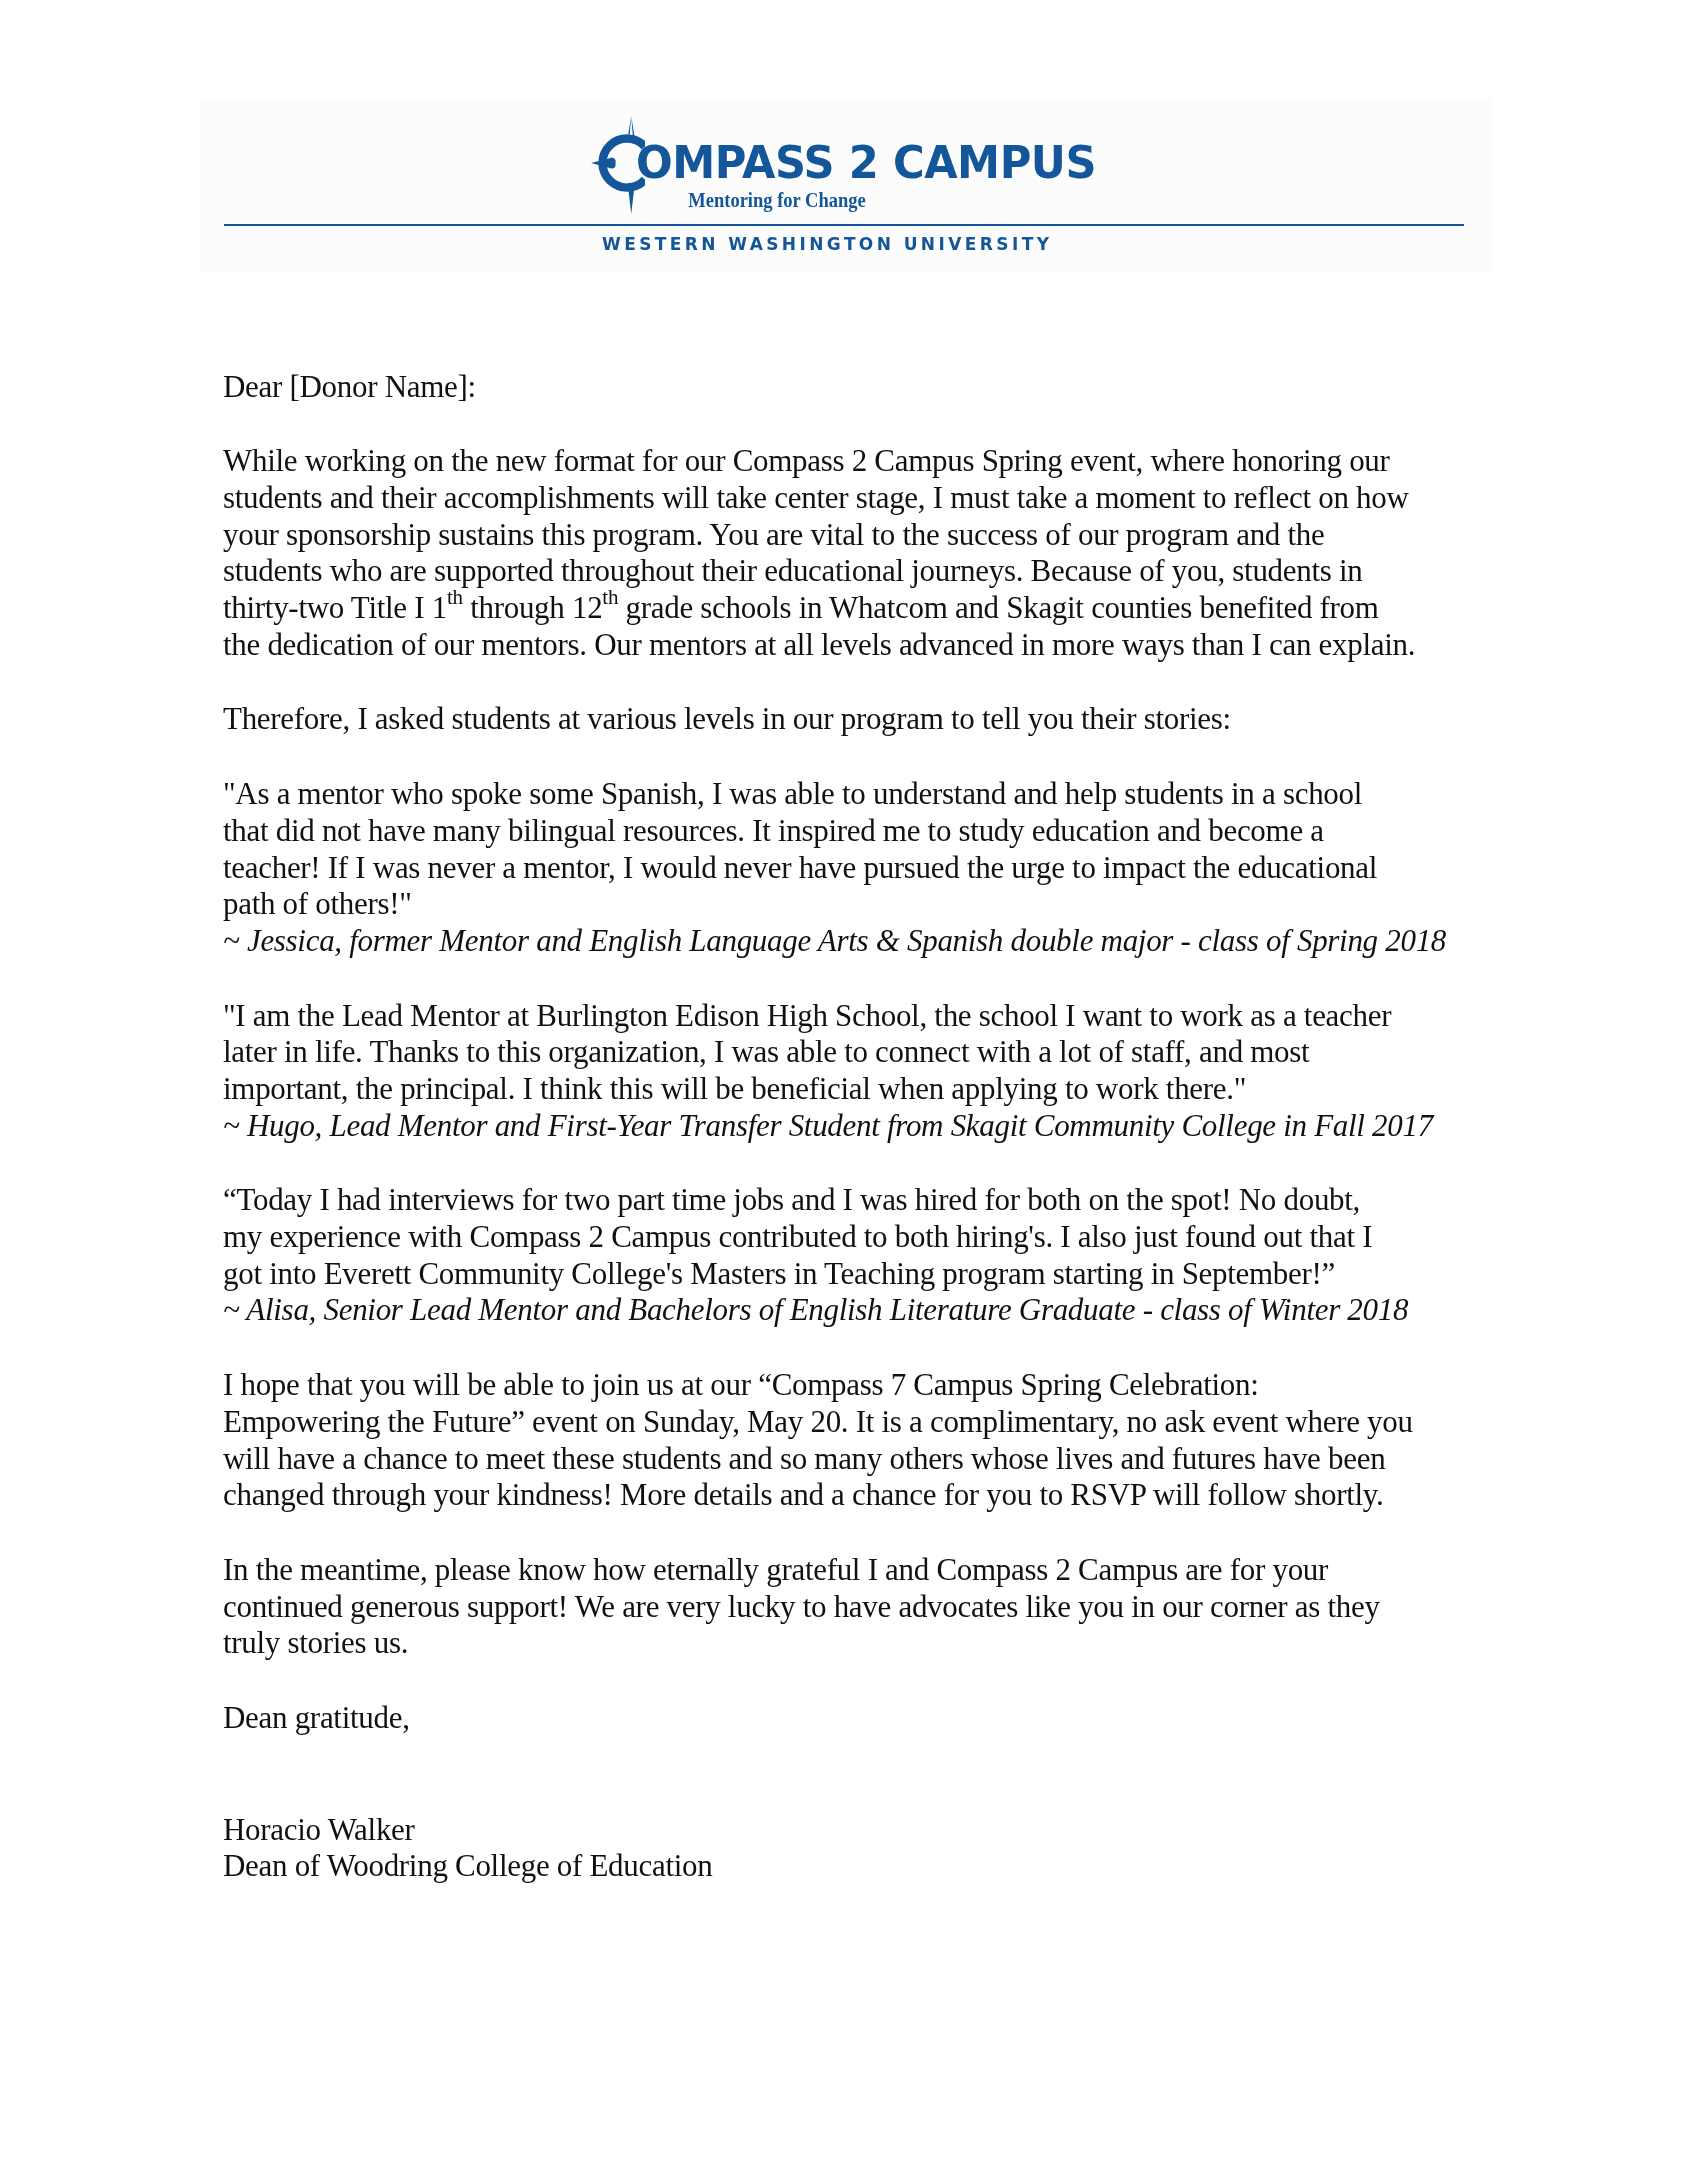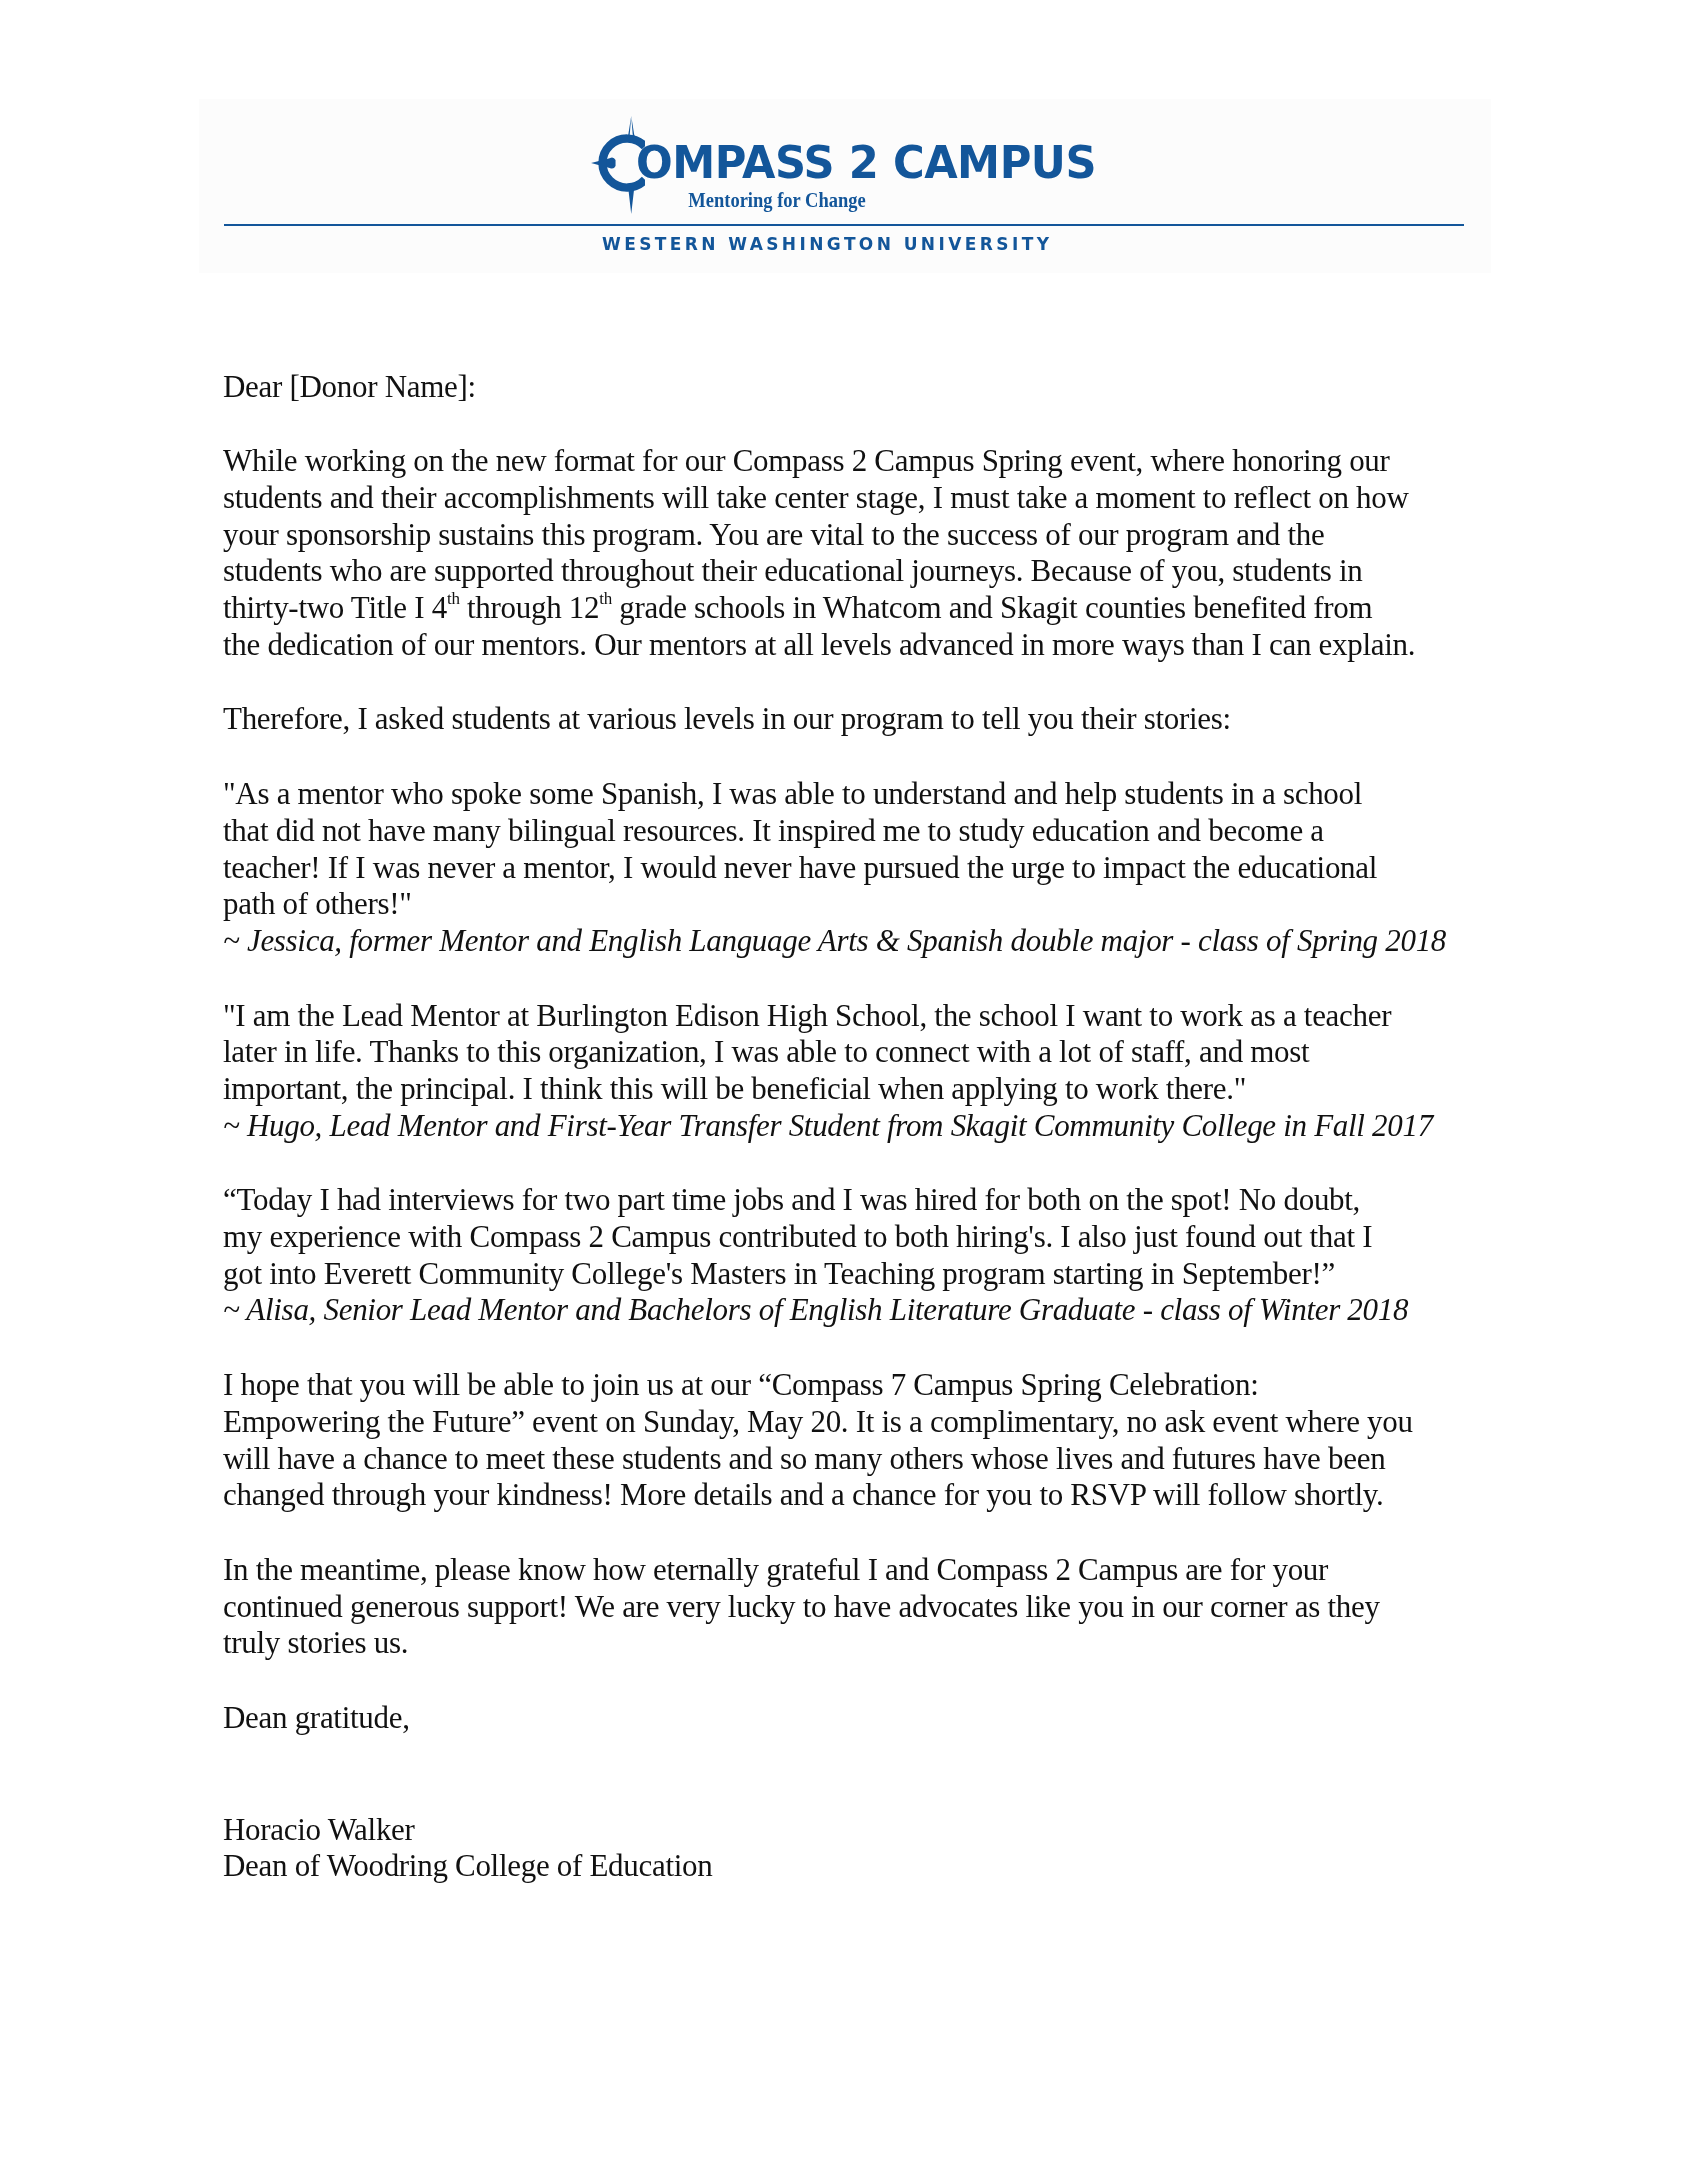--- a/index.html
+++ b/index.html
@@ -33,21 +33,21 @@
   }
   .letter {
     position: absolute; left: 223px; top: 0; width: 1320px;
     font-family: "Liberation Serif", serif; color: #111111;
   }
   .line {
     position: absolute; left: 0; white-space: nowrap;
     font-size: 31px; line-height: 31px; letter-spacing: -0.3px; margin-top: 20px;
   }
   .line.i { font-style: italic; }
-  sup { font-size: 17px; line-height: 0; position: relative; top: -2.9px; vertical-align: super; }
+  sup { font-size: 21px; line-height: 0; position: relative; top: -2.9px; vertical-align: super; }
 </style>
 </head>
 <body>
 
 <div class="banner"></div>
 
 <div class="logo-wrap">
   <svg class="logo-svg" width="54" height="98" viewBox="0 0 110 200">
 
     <path d="M82 0 L88 38 Q92 46 86 50 Z" fill="#13569a"></path>
@@ -63,21 +63,21 @@
 <div class="univ">WESTERN WASHINGTON UNIVERSITY</div>
 
 <div class="letter">
   <div class="line" style="top:351px">Dear [Donor Name]:</div>
 
   <div>
     <div class="line" style="top:425px">While working on the new format for our Compass 2 Campus Spring event, where honoring our</div>
     <div class="line" style="top:462px">students and their accomplishments will take center stage, I must take a moment to reflect on how</div>
     <div class="line" style="top:499px">your sponsorship sustains this program. You are vital to the success of our program and the</div>
     <div class="line" style="top:535px">students who are supported throughout their educational journeys. Because of you, students in</div>
-    <div class="line" style="top:572px"><span>thirty-two Title I 4</span><sup>th</sup><span> through 12</span><sup>th</sup><span> grade schools in Whatcom and Skagit counties benefited from</span></div>
+    <div class="line" style="top:572px"><span>thirty-two Title I 1</span><sup>th</sup><span> through 12</span><sup>th</sup><span> grade schools in Whatcom and Skagit counties benefited from</span></div>
     <div class="line" style="top:609px">the dedication of our mentors. Our mentors at all levels advanced in more ways than I can explain.</div>
   </div>
 
   <div class="line" style="top:683px">Therefore, I asked students at various levels in our program to tell you their stories:</div>
 
   <div>
     <div class="line" style="top:758px">"As a mentor who spoke some Spanish, I was able to understand and help students in a school</div>
     <div class="line" style="top:795px">that did not have many bilingual resources. It inspired me to study education and become a</div>
     <div class="line" style="top:832px">teacher! If I was never a mentor, I would never have pursued the urge to impact the educational</div>
     <div class="line" style="top:868px">path of others!"</div>

